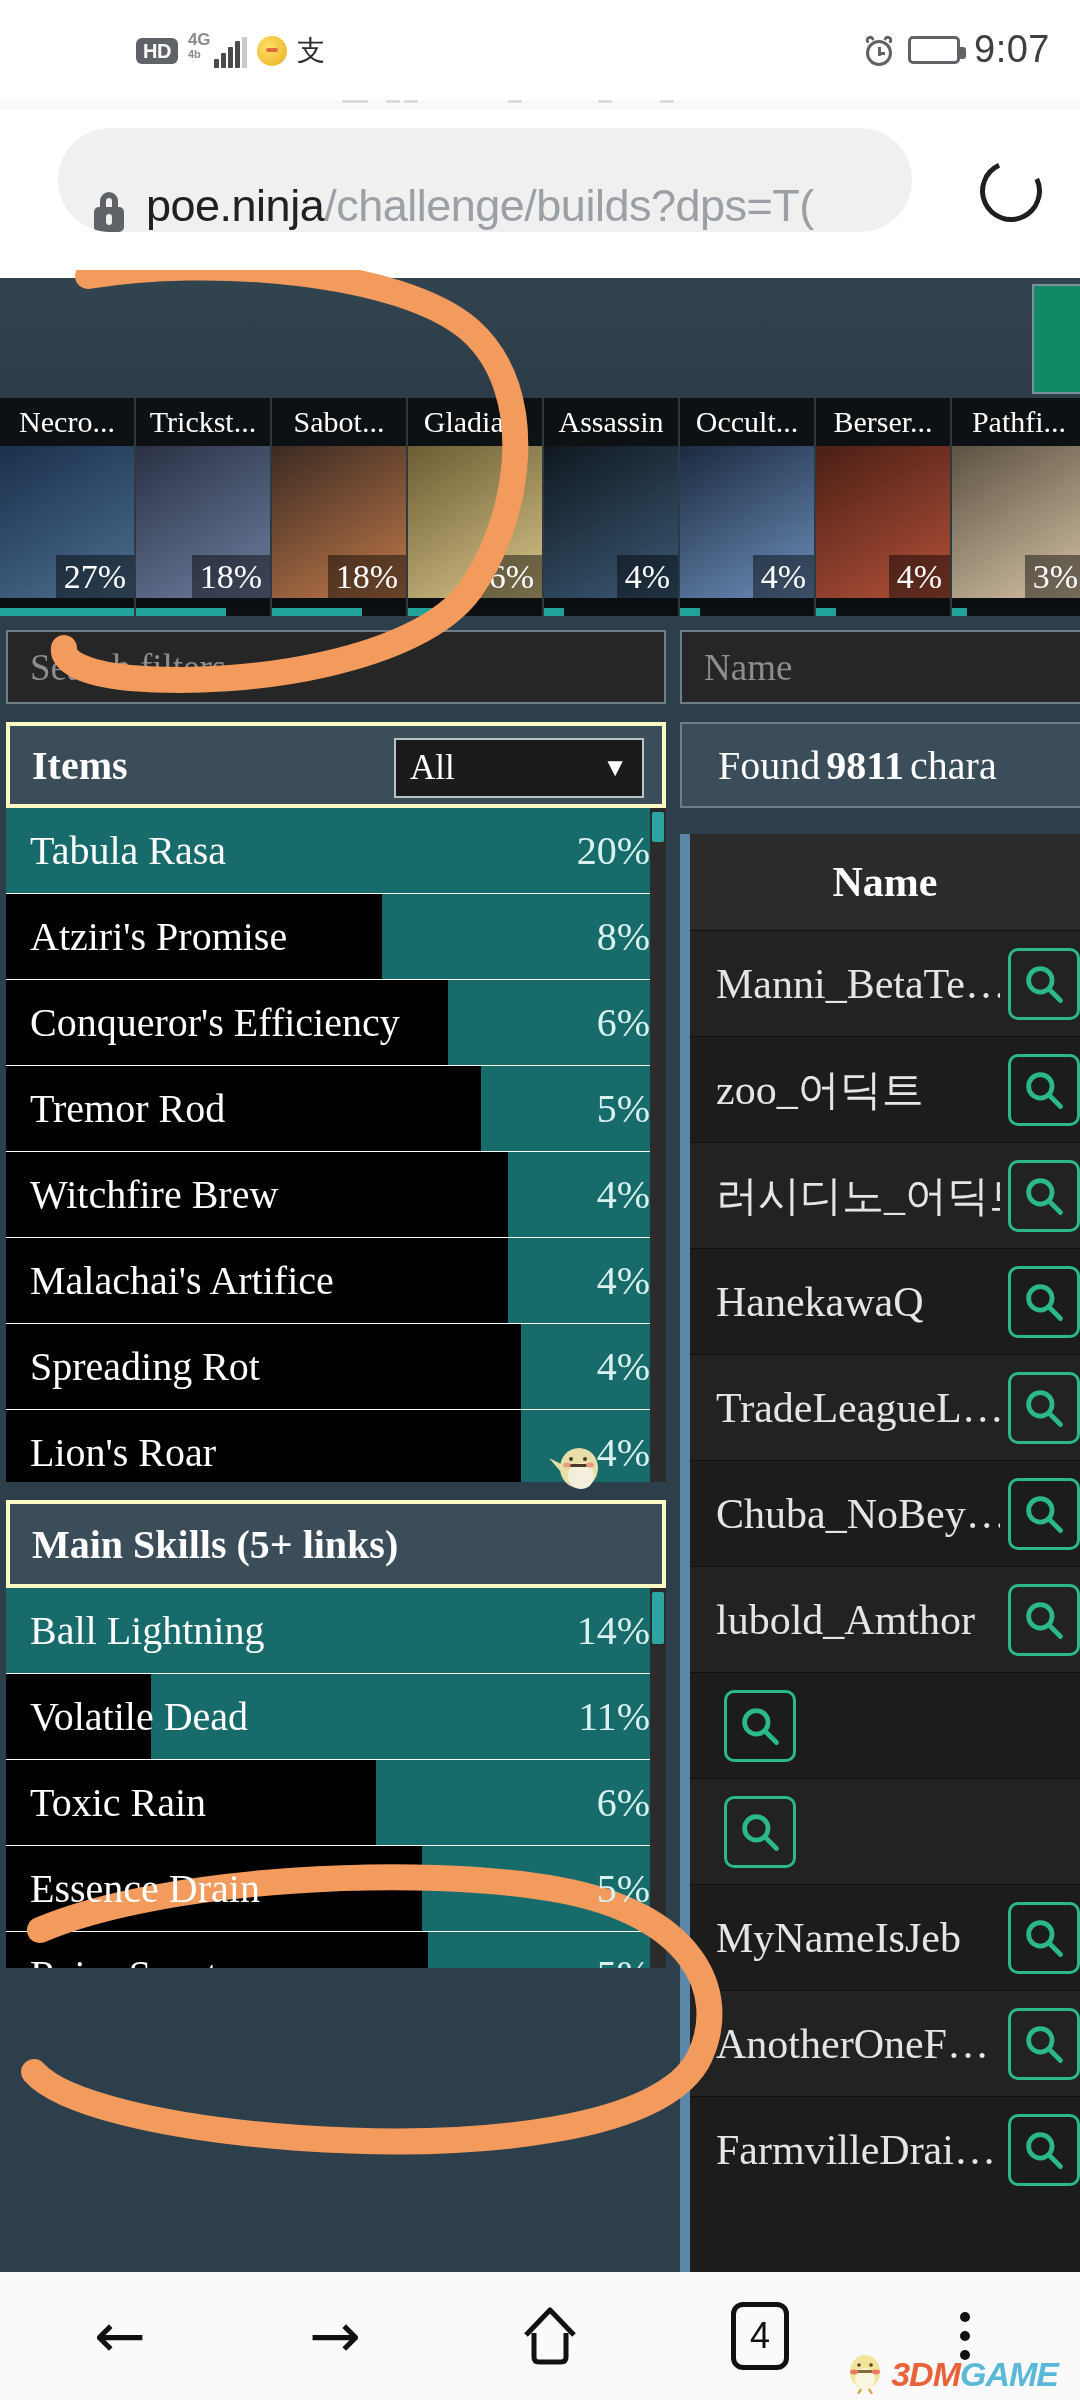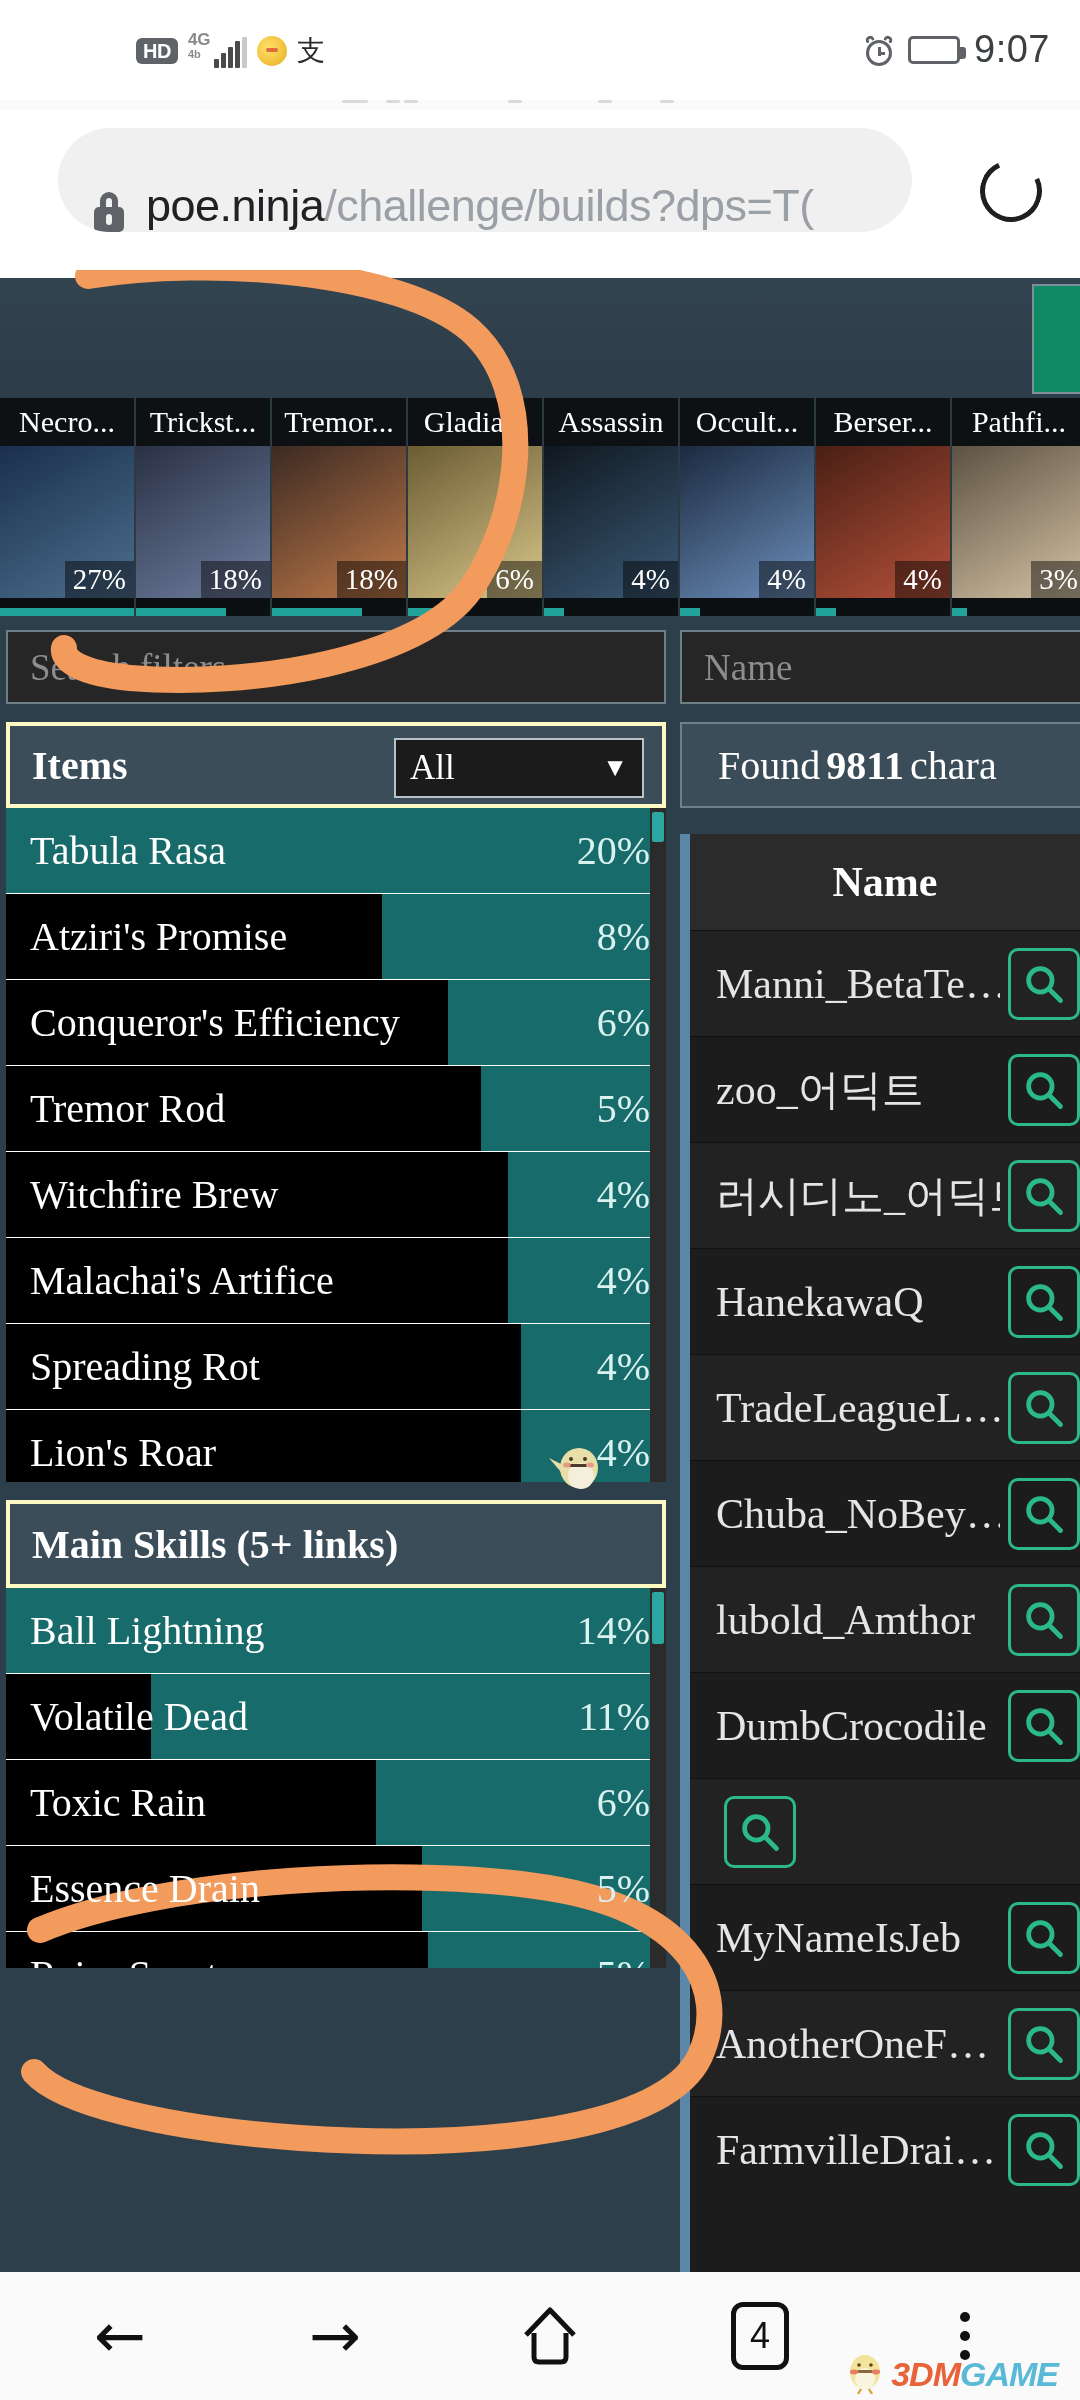--- a/index.html
+++ b/index.html
@@ -93,21 +93,21 @@
     overflow:hidden; flex:0 0 auto;
   }
   .asc .title {
     position:absolute; left:0; top:0; width:100%; height:48px; line-height:48px;
     background:#0d1114; color:#ffffff; font-size:30px; text-align:center;
     white-space:nowrap; overflow:hidden;
   }
   .asc .art { position:absolute; left:0; top:48px; width:100%; height:152px; }
   .asc .pct {
     position:absolute; right:0; bottom:18px; padding:2px 8px;
-    background:rgba(0,0,0,.45); color:#fff; font-size:29px; line-height:1.15;
+    background:rgba(0,0,0,.45); color:#fff; font-size:34px; line-height:1.15;
   }
   .asc .under { position:absolute; left:0; bottom:0; width:100%; height:8px; background:#0c1013;}
   .asc .under i { display:block; height:100%; background:#22a39a; }
 
   
   .filter-row { position:absolute; left:0; top:338px; width:1080px; height:92px; }
   .txtbox {
     position:absolute; top:14px; height:74px; background:#262626;
     border:2px solid #6f7f88; color:#8d8d8d; font-size:37px;
     display:flex; align-items:center; padding-left:22px; overflow:hidden;
@@ -258,21 +258,21 @@
       <div class="asc">
         <div class="art" style="background:linear-gradient(150deg,#2a3145,#6f7fa0)"></div>
         <div class="title">Trickst...</div>
         <div class="pct">18%</div>
         <div class="under">
             <i style="width:67%"></i>
           </div>
       </div>
       <div class="asc">
         <div class="art" style="background:linear-gradient(150deg,#3c2a22,#c07a4a)"></div>
-        <div class="title">Tremor...</div>
+        <div class="title">Sabot...</div>
         <div class="pct">18%</div>
         <div class="under">
             <i style="width:67%"></i>
           </div>
       </div>
       <div class="asc">
         <div class="art" style="background:linear-gradient(150deg,#6b5c33,#d8c68a)"></div>
         <div class="title">Gladia...</div>
         <div class="pct">6%</div>
         <div class="under">
@@ -472,21 +472,20 @@
       <div class="ch-row alt">
           <span class="nm">lubold_Amthor</span>
           <span class="mag">
             <svg viewBox="0 0 24 24" fill="none" stroke="#2bb98a" stroke-width="2.6">
               <circle cx="10" cy="10" r="6.4"></circle>
               <line x1="15" y1="15" x2="21" y2="21" stroke-linecap="round"></line>
             </svg>
           </span>
         </div>
       <div class="ch-row">
-          <span class="nm">DumbCrocodile</span>
           <span class="mag">
             <svg viewBox="0 0 24 24" fill="none" stroke="#2bb98a" stroke-width="2.6">
               <circle cx="10" cy="10" r="6.4"></circle>
               <line x1="15" y1="15" x2="21" y2="21" stroke-linecap="round"></line>
             </svg>
           </span>
         </div>
       <div class="ch-row alt">
           <span class="mag">
             <svg viewBox="0 0 24 24" fill="none" stroke="#2bb98a" stroke-width="2.6">

